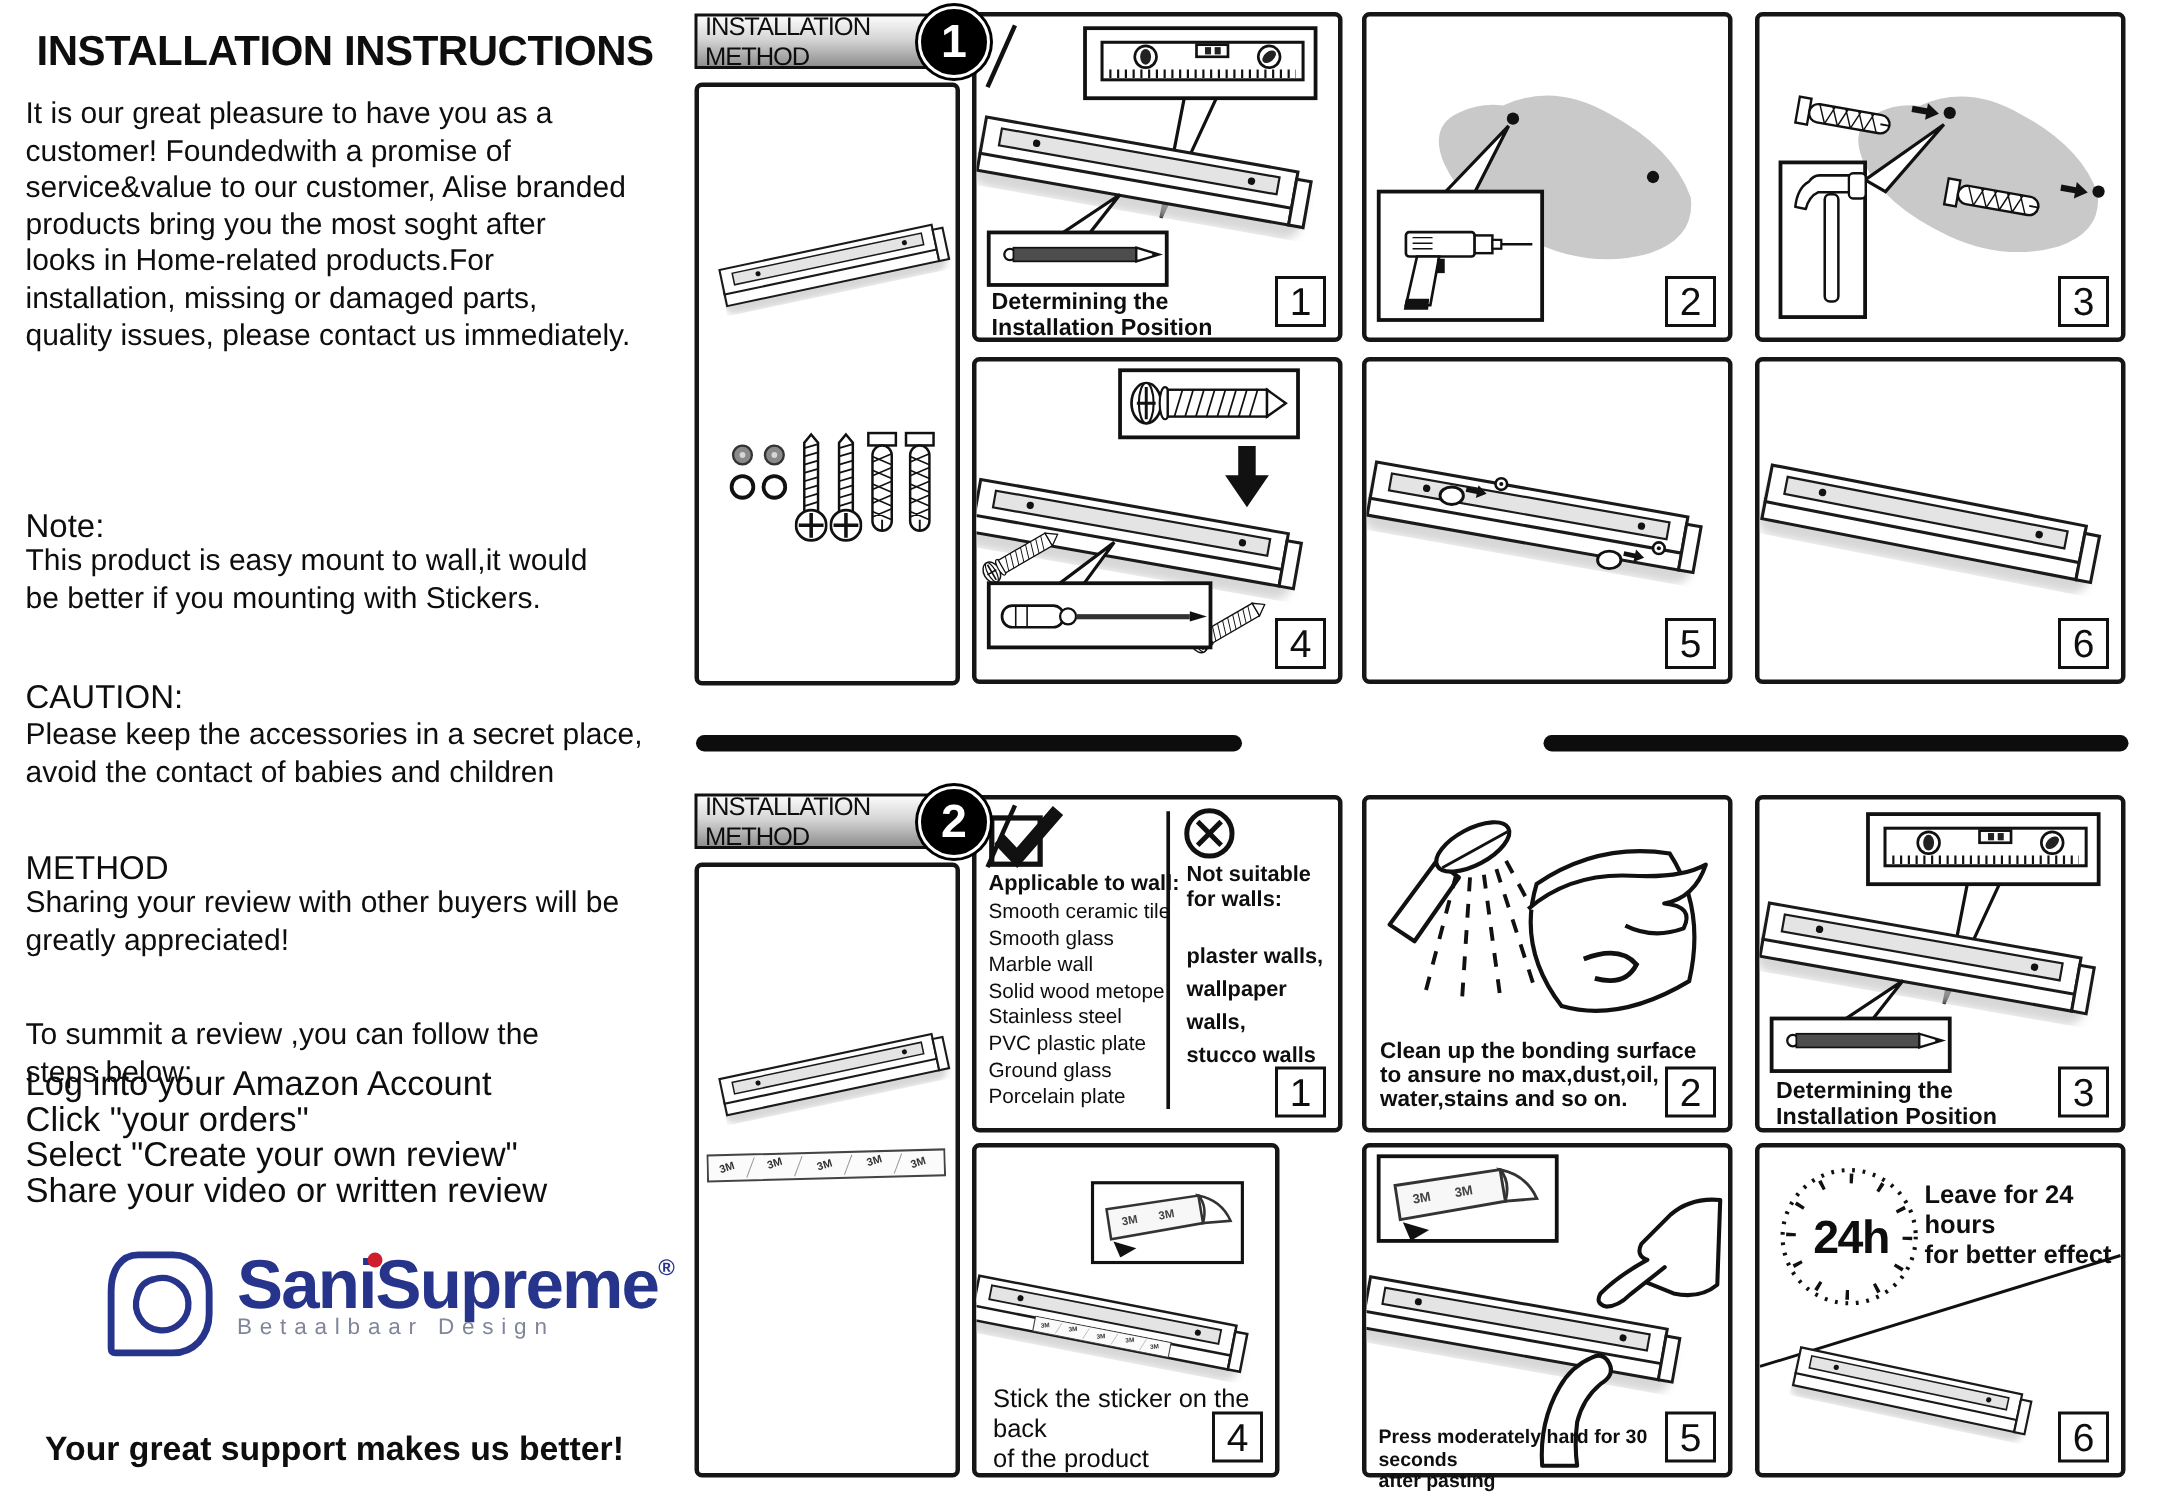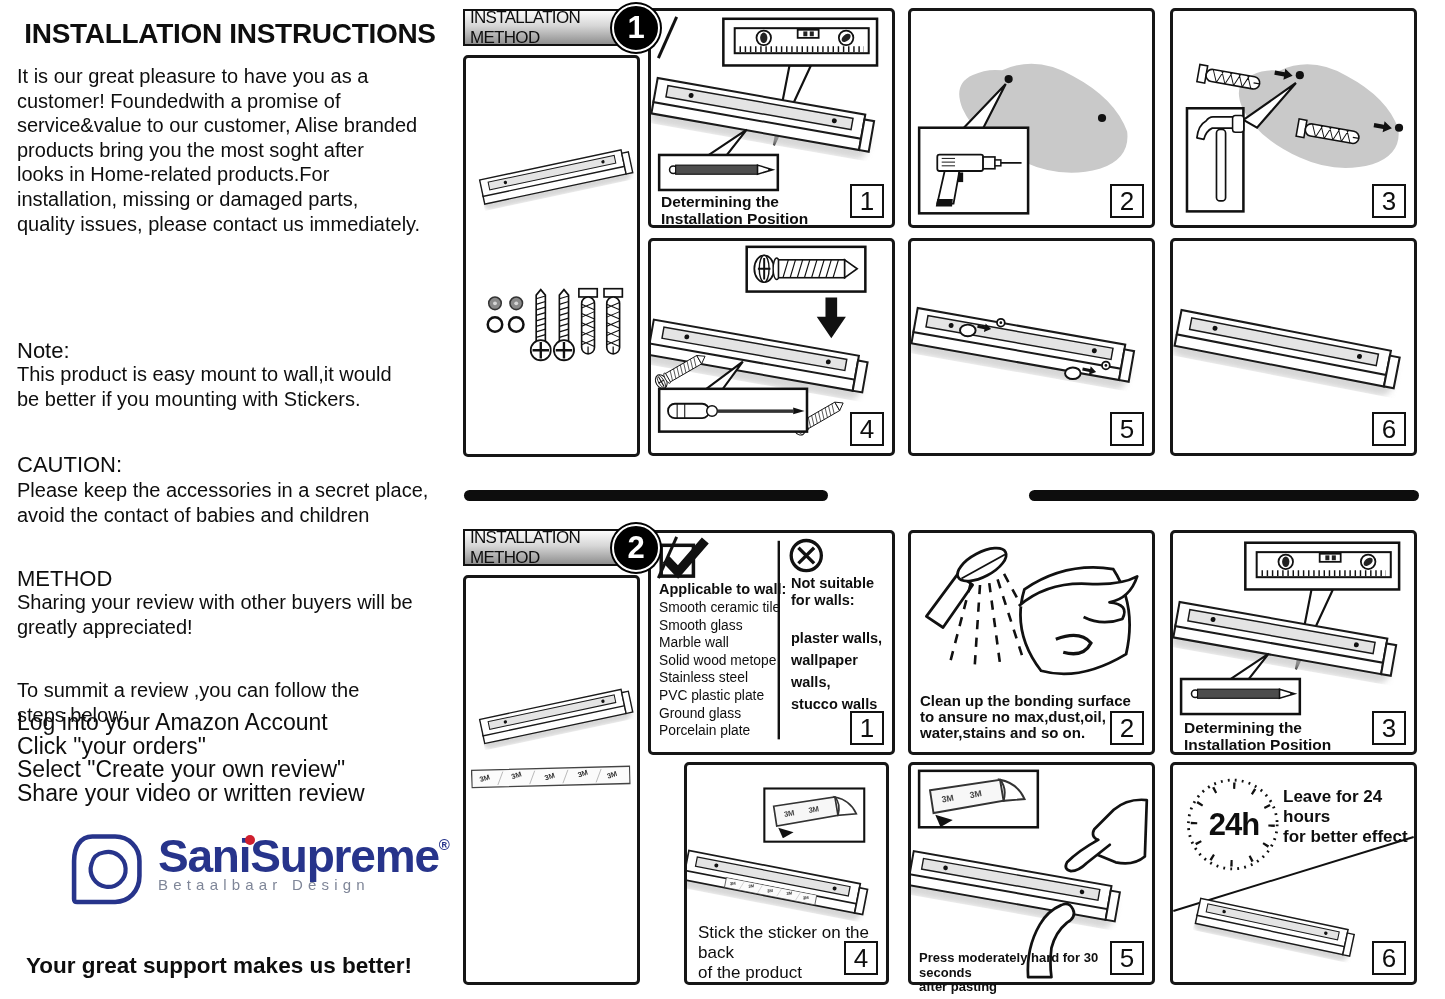--- a/index.html
+++ b/index.html
@@ -6,21 +6,21 @@
   html,body{width:1445px;height:999px;background:#fff}
   body{position:relative;overflow:hidden;font-family:"Liberation Sans",sans-serif;color:#0e0e0e}
   .abs{position:absolute}
   
   .lc-title{position:absolute;left:24px;top:18px;width:412px;text-align:center;
     font-size:28px;font-weight:700;letter-spacing:-.3px}
   .lc-par{position:absolute;font-size:20px;line-height:24.6px;white-space:pre-line}
   .lc-bold{font-weight:700;font-size:22.5px;line-height:25px}
   .lc-head{position:absolute;font-size:22px}
   .review-steps div{font-size:23px;line-height:23.7px}
-  .lc-footer{position:absolute;left:26px;top:953px;width:390px;text-align:left;
+  .lc-footer{position:absolute;left:26px;top:953px;width:390px;text-align:right;
     font-weight:700;font-size:22.5px}
   
   .logo{position:absolute;left:68px;top:832px;display:flex;align-items:flex-start}
   .logo-text{position:relative;margin-left:14px}
   .brand{font-size:46px;font-weight:700;color:#27348b;letter-spacing:-1.2px;line-height:1.05}
   .reg{font-size:15px;font-weight:700;color:#27348b;vertical-align:22px}
   .idot{position:absolute;left:87px;top:3px;width:10px;height:10px;border-radius:50%;background:#cf1f2e}
   .tagline{font-size:15px;letter-spacing:5.2px;color:#7f8698;margin-top:-4px}
   
   .panel{position:absolute;background:#fff;border:3px solid #161616;border-radius:5px}
@@ -467,21 +467,21 @@
     <rect x="8" y="150" width="122" height="36" fill="#fff" stroke="#111" stroke-width="2.6"></rect>
     <g transform="translate(14,155) scale(0.78)">
         <use href="#pencil" width="150" height="26"></use>
       </g>
   </svg>
   <div class="cap" style="left:11px;top:186px;font-size:15.5px;line-height:1.1">Determining the
 Installation Position</div>
   <div class="stepbox">3</div>
 </div>
 
-<div class="panel" style="left:684px;top:762px;width:205px;height:223px">
+<div class="panel" style="left:648px;top:762px;width:205px;height:223px">
   <svg class="art" viewBox="0 0 247 223">
     <rect x="96" y="6" width="124" height="66" fill="#fff" stroke="#111" stroke-width="2.6"></rect>
     <g transform="translate(100,9) scale(0.95)">
         <use href="#peel" width="124" height="62"></use>
       </g>
     <g transform="translate(2,76) rotate(11) scale(0.84)">
       <use href="#shelf" width="280" height="64"></use>
       <use href="#tape" x="4" y="36" width="256" height="16"></use>
     </g>
   </svg>

